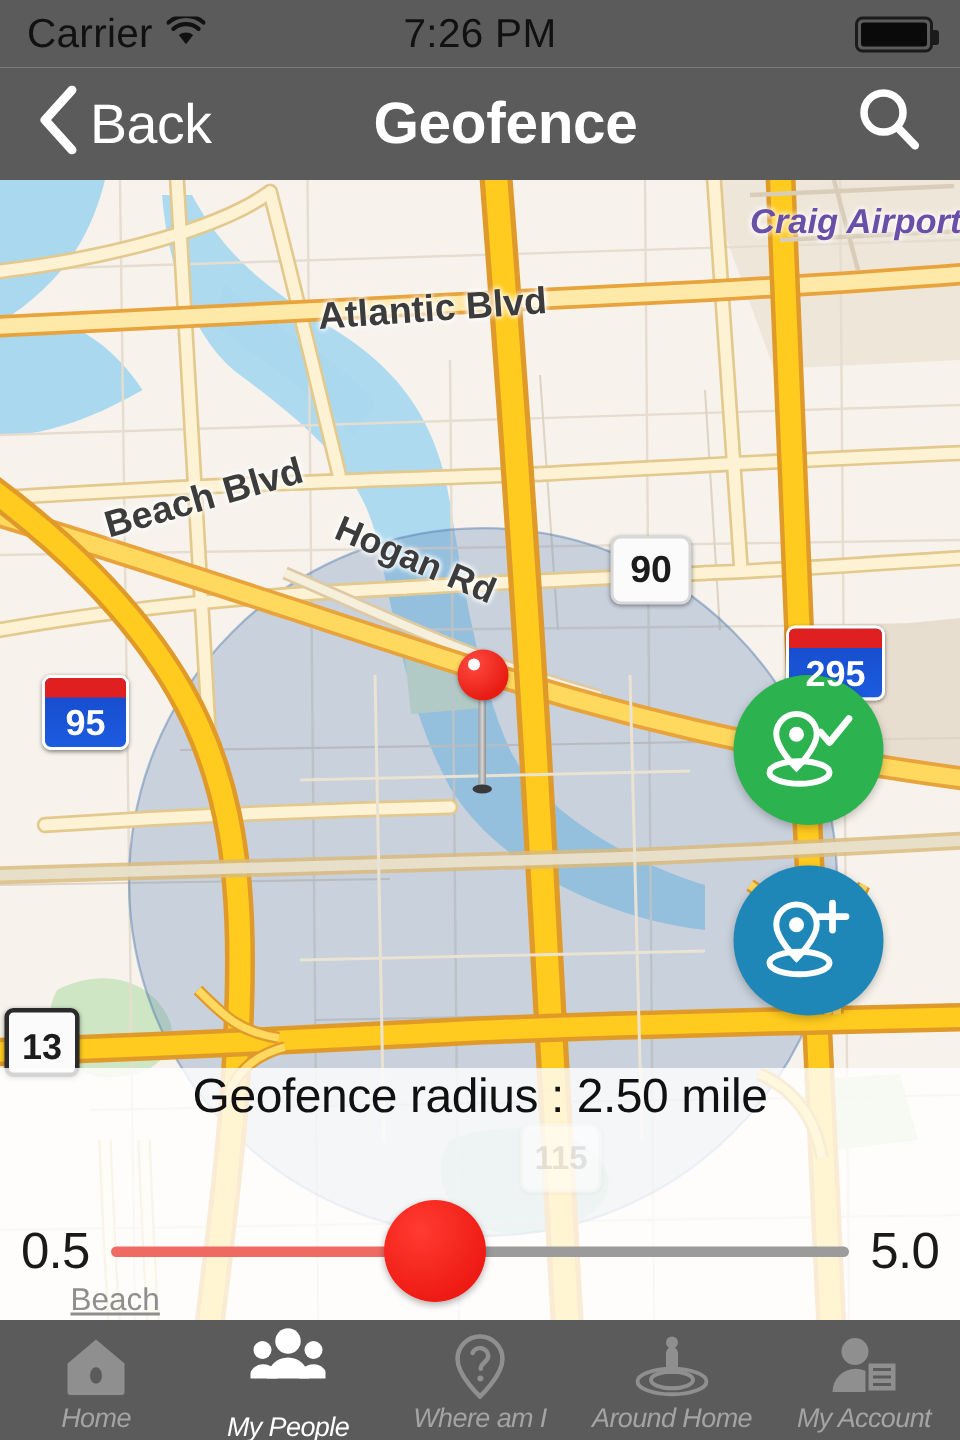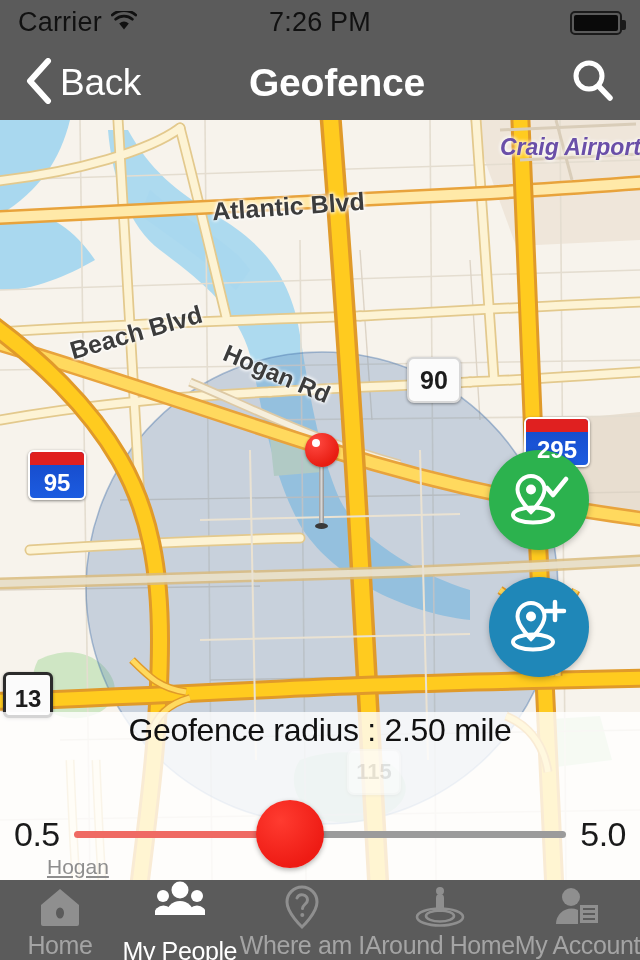--- a/index.html
+++ b/index.html
@@ -153,21 +153,21 @@
 
   
   .tab-bar{
     position:absolute; top:880px; left:0; width:640px; height:80px;
     background:#5b5b5b; display:flex;
   }
   .tab{
     flex:1; display:flex; flex-direction:column; align-items:center;
     justify-content:center; gap:2px; cursor:pointer; padding-top:4px;
   }
-  .tab-label{ font-size:25px; color:#a4a4a4; letter-spacing:-.4px; white-space:nowrap; }
+  .tab-label{ font-size:18px; color:#a4a4a4; letter-spacing:-.4px; white-space:nowrap;font-style:italic; }
   .tab.active .tab-label{ color:#fff;margin-top:16px; }
   .tab-icon{ height:44px; display:flex; align-items:center; justify-content:center; }
 </style>
 </head>
 <body>
 
 <div class="status-bar">
   <div class="carrier-group">
     <span>Carrier</span>
     <span class="wifi-icon">
@@ -408,21 +408,21 @@
     <span class="slider-bound">0.5</span>
     <div class="slider-track-wrap">
       <div class="track-min" style="width:44%;"></div>
       <div class="track-max"></div>
       <div class="slider-thumb" style="left:44%;"></div>
     </div>
     <span class="slider-bound">5.0</span>
   </div>
 </div>
 
-<span class="legal-link">Hogan</span>
+<span class="legal-link">Beach</span>
 
 <div class="tab-bar">
 
   <div class="tab">
     <span class="tab-icon">
       <svg width="44" height="40" viewBox="0 0 44 40">
         <path d="M22 2 L41 18 L41 37 a2 2 0 0 1 -2 2 L5 39 a2 2 0 0 1 -2 -2 L3 18 Z" fill="#8f8f8f"></path>
         <ellipse cx="22" cy="26" rx="4" ry="5.5" fill="#5b5b5b"></ellipse>
       </svg>
     </span>

